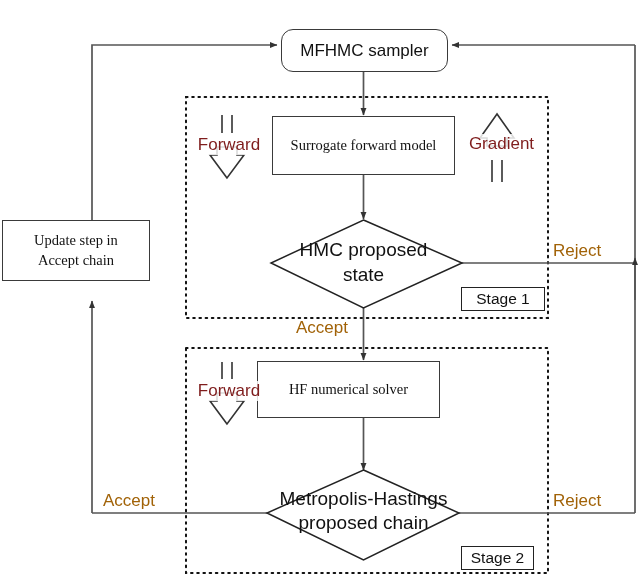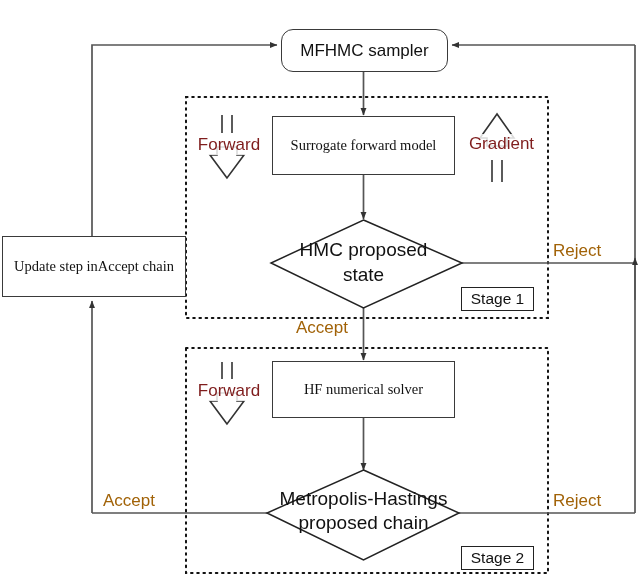--- a/index.html
+++ b/index.html
@@ -108,44 +108,44 @@
 
       <path d="M222,362 L222,379 M232,362 L232,379" stroke="#333" stroke-width="1.6"></path>
       <path d="M227,424 L210,401 L217,401 L217,393 L237,393 L237,401 L244,401 Z" stroke="#333" stroke-width="1.6" fill="#ffffff"></path>
     </g>
   </svg>
 
   <div class="node rounded-box" style="left:281px;top:21px;width:167px;height:43px;margin-top:8px;">
     <span>MFHMC sampler</span>
   </div>
 
-  <div class="node rect-box" style="left:2px;top:236px;width:184px;height:61px;flex-direction:row;">
+  <div class="node rect-box" style="left:2px;top:220px;width:148px;height:61px;flex-direction:column;">
     <span>Update step in</span>
     <span>Accept chain</span>
   </div>
 
   <div class="node rect-box" style="left:272px;top:116px;width:183px;height:59px;">
     <span>Surrogate forward model</span>
   </div>
 
-  <div class="node rect-box" style="left:272px;top:361px;width:183px;height:57px;">
+  <div class="node rect-box" style="left:257px;top:361px;width:183px;height:57px;">
     <span>HF numerical solver</span>
   </div>
 
   <div class="node" style="left:281px;top:240px;width:165px;height:46px;flex-direction:column;">
     <span class="diamond-label">HMC proposed</span>
     <span class="diamond-label">state</span>
   </div>
 
   <div class="node" style="left:271px;top:490px;width:185px;height:46px;flex-direction:column;justify-content:flex-end;">
     <span class="diamond-label">Metropolis-Hastings</span>
     <span class="diamond-label">proposed chain</span>
   </div>
 
-  <div class="node stage-tag" style="left:461px;top:287px;width:73px;height:24px;">
+  <div class="node stage-tag" style="left:461px;top:287px;width:84px;height:24px;">
     <span>Stage 1</span>
   </div>
   <div class="node stage-tag" style="left:461px;top:535px;width:73px;height:24px;margin-top:11px;">
     <span>Stage 2</span>
   </div>
 
   <div class="node" style="left:186px;top:134px;width:86px;height:22px;">
     <span class="io-label">Forward</span>
   </div>
   <div class="node" style="left:455px;top:133px;width:93px;height:22px;">

